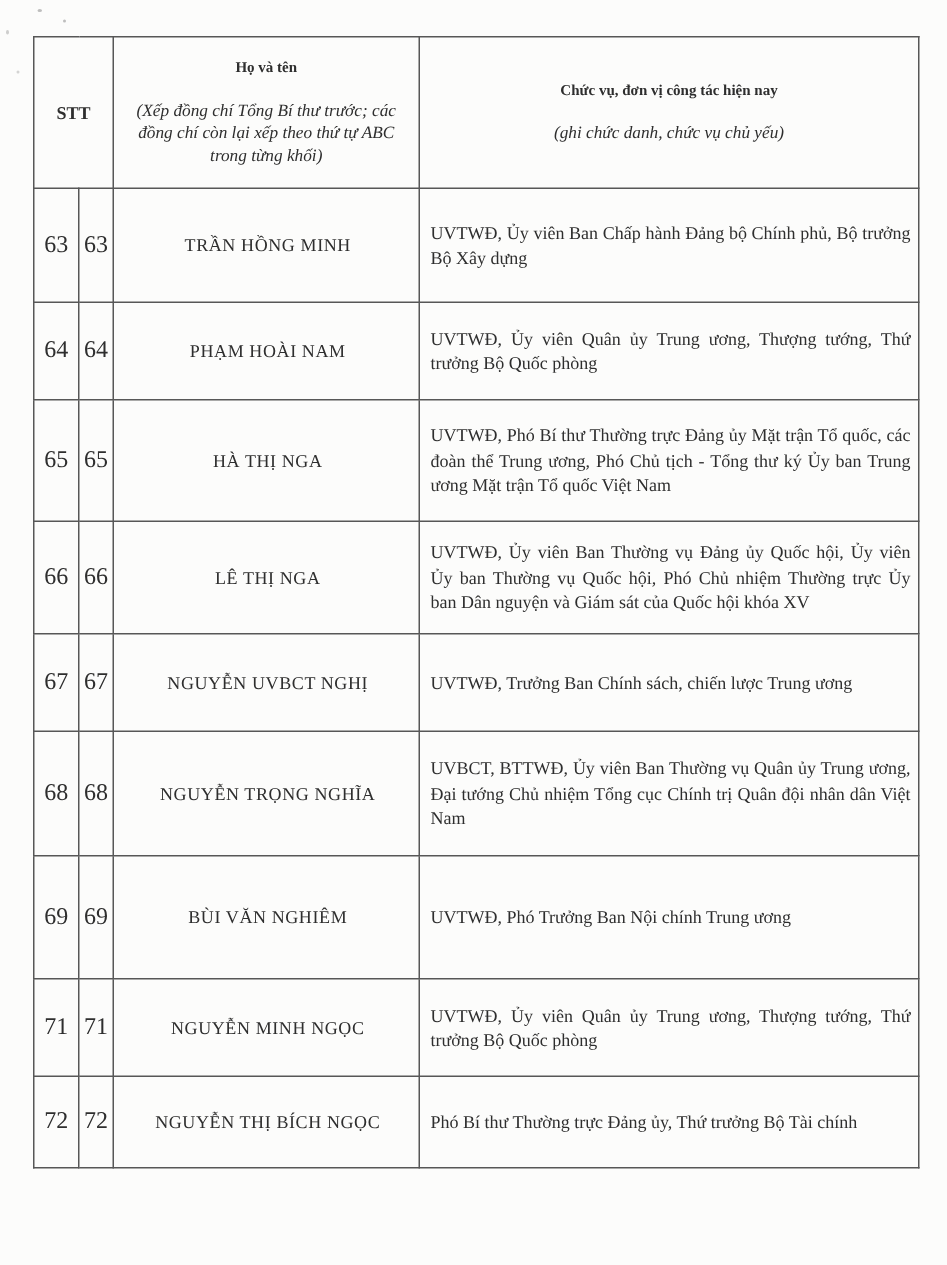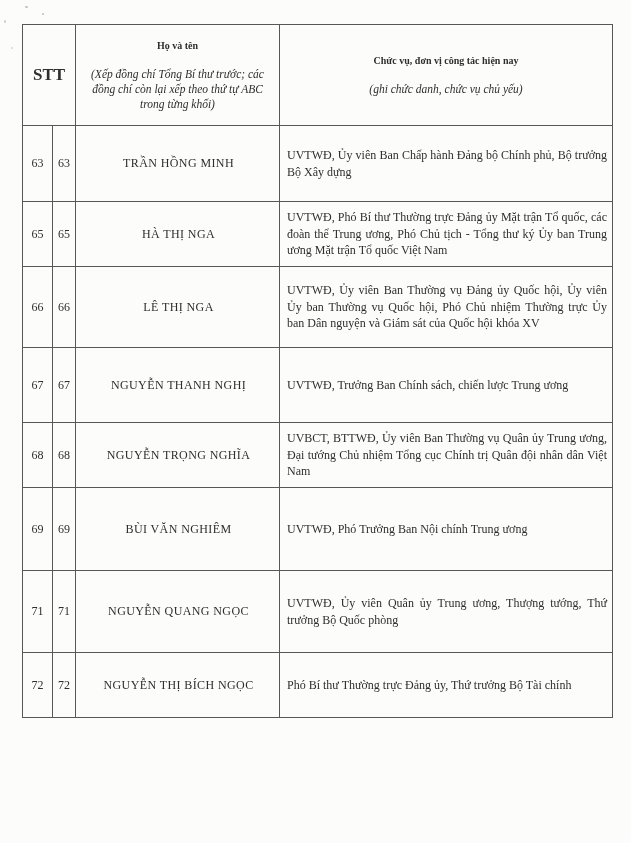--- a/index.html
+++ b/index.html
@@ -37,23 +37,23 @@
   .roster tr:nth-child(6){height:65px;}
   .roster tr:nth-child(7){height:83px;}
   .roster tr:nth-child(8){height:82px;}
   .roster tr:nth-child(9){height:65px;}
   .roster tr:nth-child(10){height:61px;}
   .roster tr:nth-child(11){height:56px;}
 
   th{font-weight:normal;text-align:center;padding:0 5px;}
   .ht{font-weight:bold;font-size:10px;line-height:16px;}
   .hs{font-style:italic;font-size:11.5px;line-height:15px;margin-top:13px;}
-  .stt-head{font-weight:bold;font-size:17px;text-align:center;border-radius:26px;}
+  .stt-head{font-weight:bold;font-size:12px;text-align:center;border-radius:26px;}
 
-  td.num{text-align:center;font-size:12px;padding:0;}
+  td.num{text-align:center;font-size:16px;padding:0;}
   td.name{
     font-size:12px;
     letter-spacing:.4px;
     padding:0 2px 0 4px;
     text-align:center;
   }
   td.pos{
     font-size:12px;
     line-height:16.5px;
     text-align:justify;
@@ -89,53 +89,59 @@
         </th>
       </tr>
 
       <tr>
         <td class="num">63</td>
         <td class="num">63</td>
         <td class="name">TRẦN HỒNG MINH</td>
         <td class="pos">UVTWĐ, Ủy viên Ban Chấp hành Đảng bộ Chính phủ, Bộ trưởng Bộ Xây dựng</td>
       </tr>
       <tr>
+        <td class="num">64</td>
+        <td class="num">64</td>
+        <td class="name">PHẠM HOÀI NAM</td>
+        <td class="pos">UVTWĐ, Ủy viên Quân ủy Trung ương, Thượng tướng, Thứ trưởng Bộ Quốc phòng</td>
+      </tr>
+      <tr>
         <td class="num">65</td>
         <td class="num">65</td>
         <td class="name">HÀ THỊ NGA</td>
         <td class="pos">UVTWĐ, Phó Bí thư Thường trực Đảng ủy Mặt trận Tổ quốc, các đoàn thể Trung ương, Phó Chủ tịch - Tổng thư ký Ủy ban Trung ương Mặt trận Tổ quốc Việt Nam</td>
       </tr>
       <tr>
         <td class="num">66</td>
         <td class="num">66</td>
         <td class="name">LÊ THỊ NGA</td>
         <td class="pos">UVTWĐ, Ủy viên Ban Thường vụ Đảng ủy Quốc hội, Ủy viên Ủy ban Thường vụ Quốc hội, Phó Chủ nhiệm Thường trực Ủy ban Dân nguyện và Giám sát của Quốc hội khóa XV</td>
       </tr>
       <tr>
         <td class="num">67</td>
         <td class="num">67</td>
-        <td class="name">NGUYỄN THANH NGHỊ</td>
+        <td class="name">NGUYỄN UVBCT NGHỊ</td>
         <td class="pos">UVTWĐ, Trưởng Ban Chính sách, chiến lược Trung ương</td>
       </tr>
       <tr>
         <td class="num">68</td>
         <td class="num">68</td>
         <td class="name">NGUYỄN TRỌNG NGHĨA</td>
         <td class="pos">UVBCT, BTTWĐ, Ủy viên Ban Thường vụ Quân ủy Trung ương, Đại tướng Chủ nhiệm Tổng cục Chính trị Quân đội nhân dân Việt Nam</td>
       </tr>
       <tr>
         <td class="num">69</td>
         <td class="num">69</td>
         <td class="name">BÙI VĂN NGHIÊM</td>
         <td class="pos">UVTWĐ, Phó Trưởng Ban Nội chính Trung ương</td>
       </tr>
       <tr>
         <td class="num">71</td>
         <td class="num">71</td>
-        <td class="name">NGUYỄN QUANG NGỌC</td>
+        <td class="name">NGUYỄN MINH NGỌC</td>
         <td class="pos">UVTWĐ, Ủy viên Quân ủy Trung ương, Thượng tướng, Thứ trưởng Bộ Quốc phòng</td>
       </tr>
       <tr>
         <td class="num">72</td>
         <td class="num">72</td>
         <td class="name">NGUYỄN THỊ BÍCH NGỌC</td>
         <td class="pos">Phó Bí thư Thường trực Đảng ủy, Thứ trưởng Bộ Tài chính</td>
       </tr>
     </tbody>
   </table>

